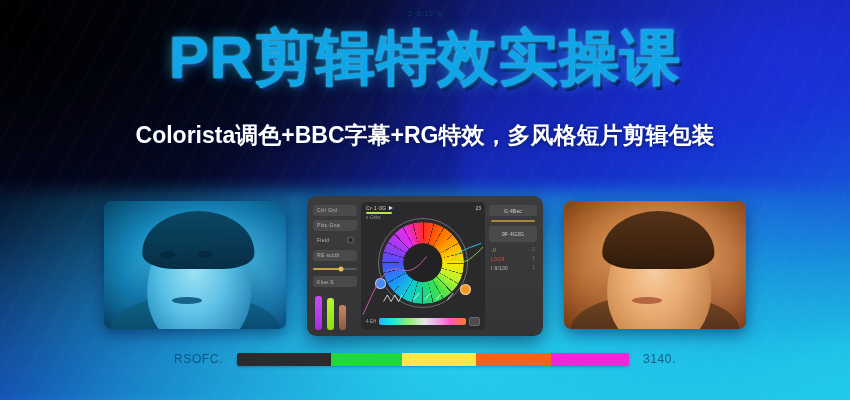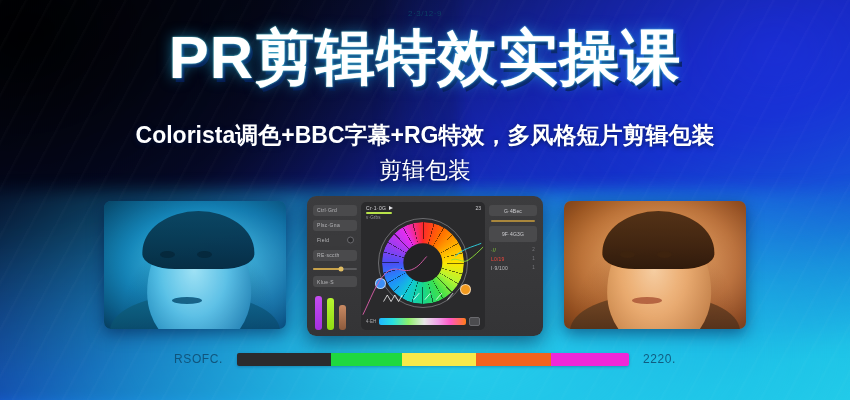--- a/index.html
+++ b/index.html
@@ -74,21 +74,21 @@
     top: 28px;
     text-align: center;
     z-index: 6;
   }
   .headline {
     display: inline-block;
     font-size: 60px;
     line-height: 1;
     font-weight: bold;
     letter-spacing: 1px;
-    color: #ffffff;
+    color: #0ea5e9;
     text-shadow:
        0 0 2px rgba(120,245,255,.95),
        0 0 14px rgba(40,200,255,.55),
        3px 4px 0 rgba(5,20,80,.85);
     white-space: nowrap;
   }
 
   
   .sub-wrap {
     position: absolute;
@@ -500,21 +500,20 @@
   <div class="bg-glow-right"></div>
   <div class="bg-glow-bottom"></div>
   <div class="bg-streaks"></div>
 
   <div class="headline-wrap">
     <div class="headline">PR剪辑特效实操课</div>
   </div>
 
   <div class="sub-wrap">
     <div class="sub1">Colorista调色+BBC字幕+RG特效，多风格短片剪辑包装</div>
-    <div class="sub2">剪辑包装</div>
   </div>
 
   <div class="media-row">
 
     <div class="photo left">
       <div class="photo-inner portrait-cool">
         <div class="shoulders"></div>
         <div class="face"></div>
         <div class="hair"></div>
         <div class="eye l"></div>
@@ -639,17 +638,17 @@
 
   <div class="timeline">
     <span class="tl-label">RSOFC.</span>
     <div class="tl-track">
       <div class="tl-seg" style="width:24%;background:#2b2b2d;"></div>
       <div class="tl-seg" style="width:18%;background:#1fd83f;"></div>
       <div class="tl-seg" style="width:19%;background:#f7e94a;"></div>
       <div class="tl-seg" style="width:19%;background:#f2631e;"></div>
       <div class="tl-seg" style="width:20%;background:#ef27d8;"></div>
     </div>
-    <span class="tl-label">2220.</span>
+    <span class="tl-label">3140.</span>
   </div>
   <div class="tl-center">2·3/12·9</div>
 
 </div>
 
 </body></html>

